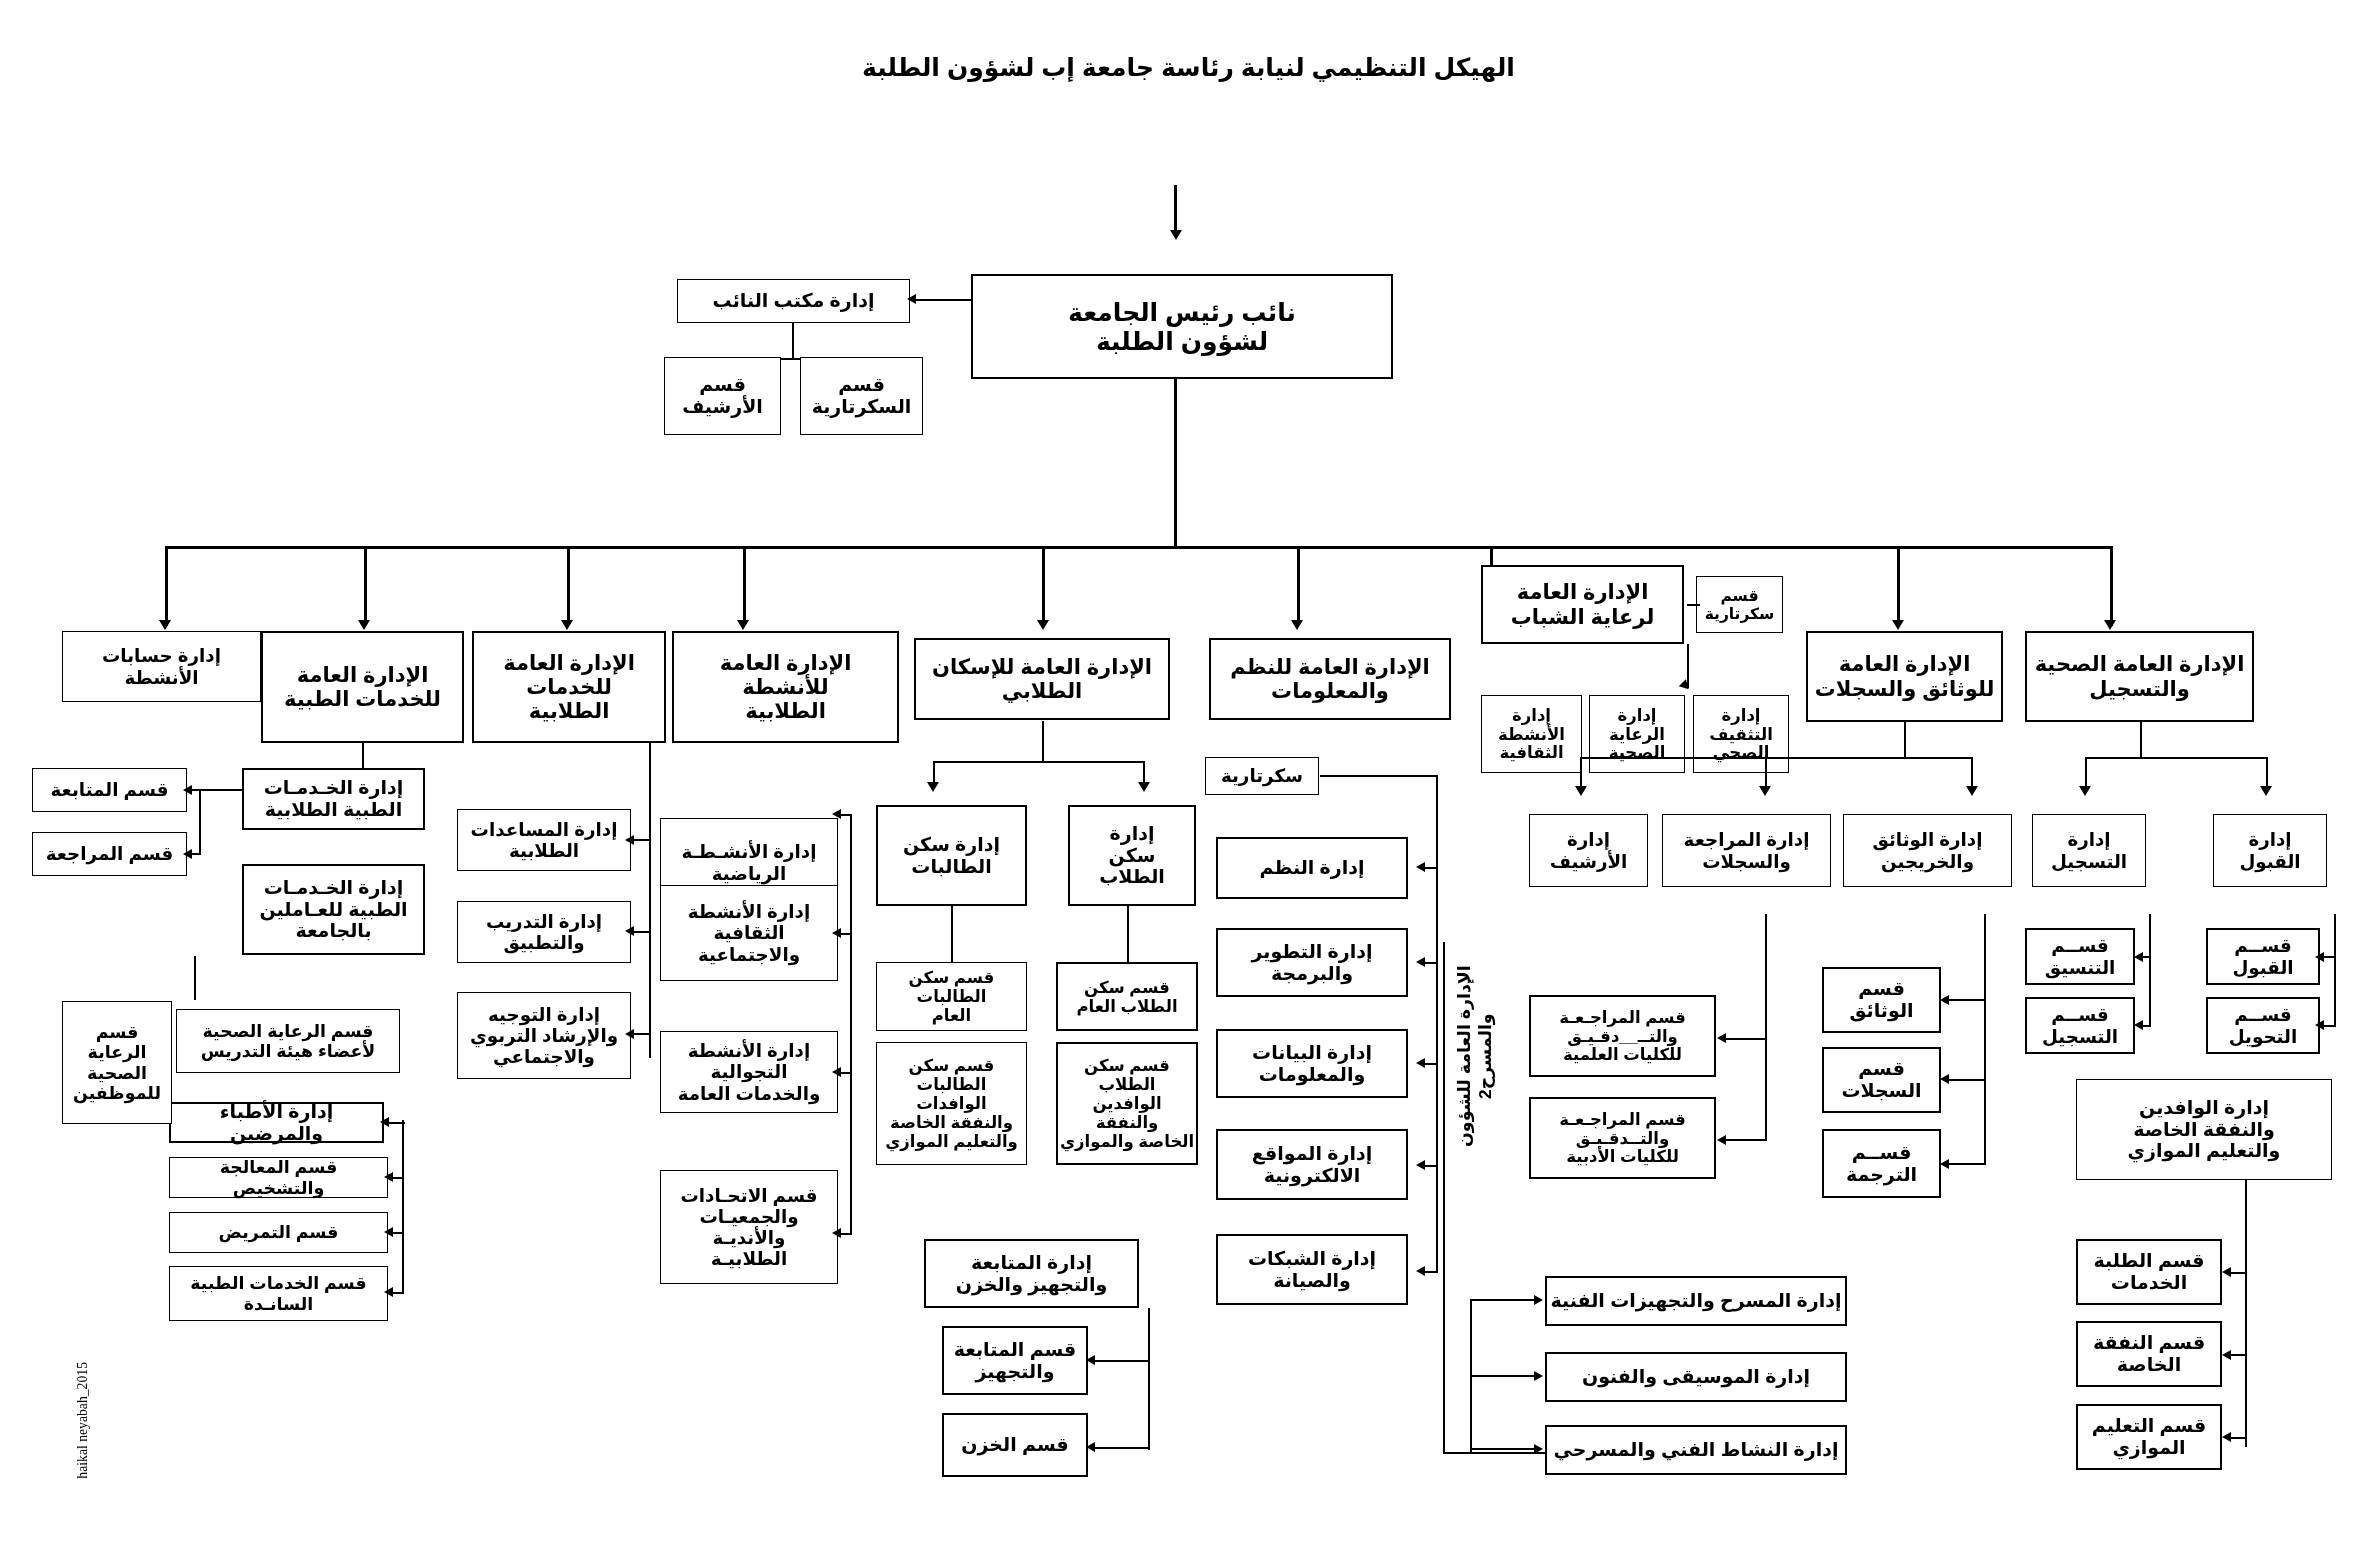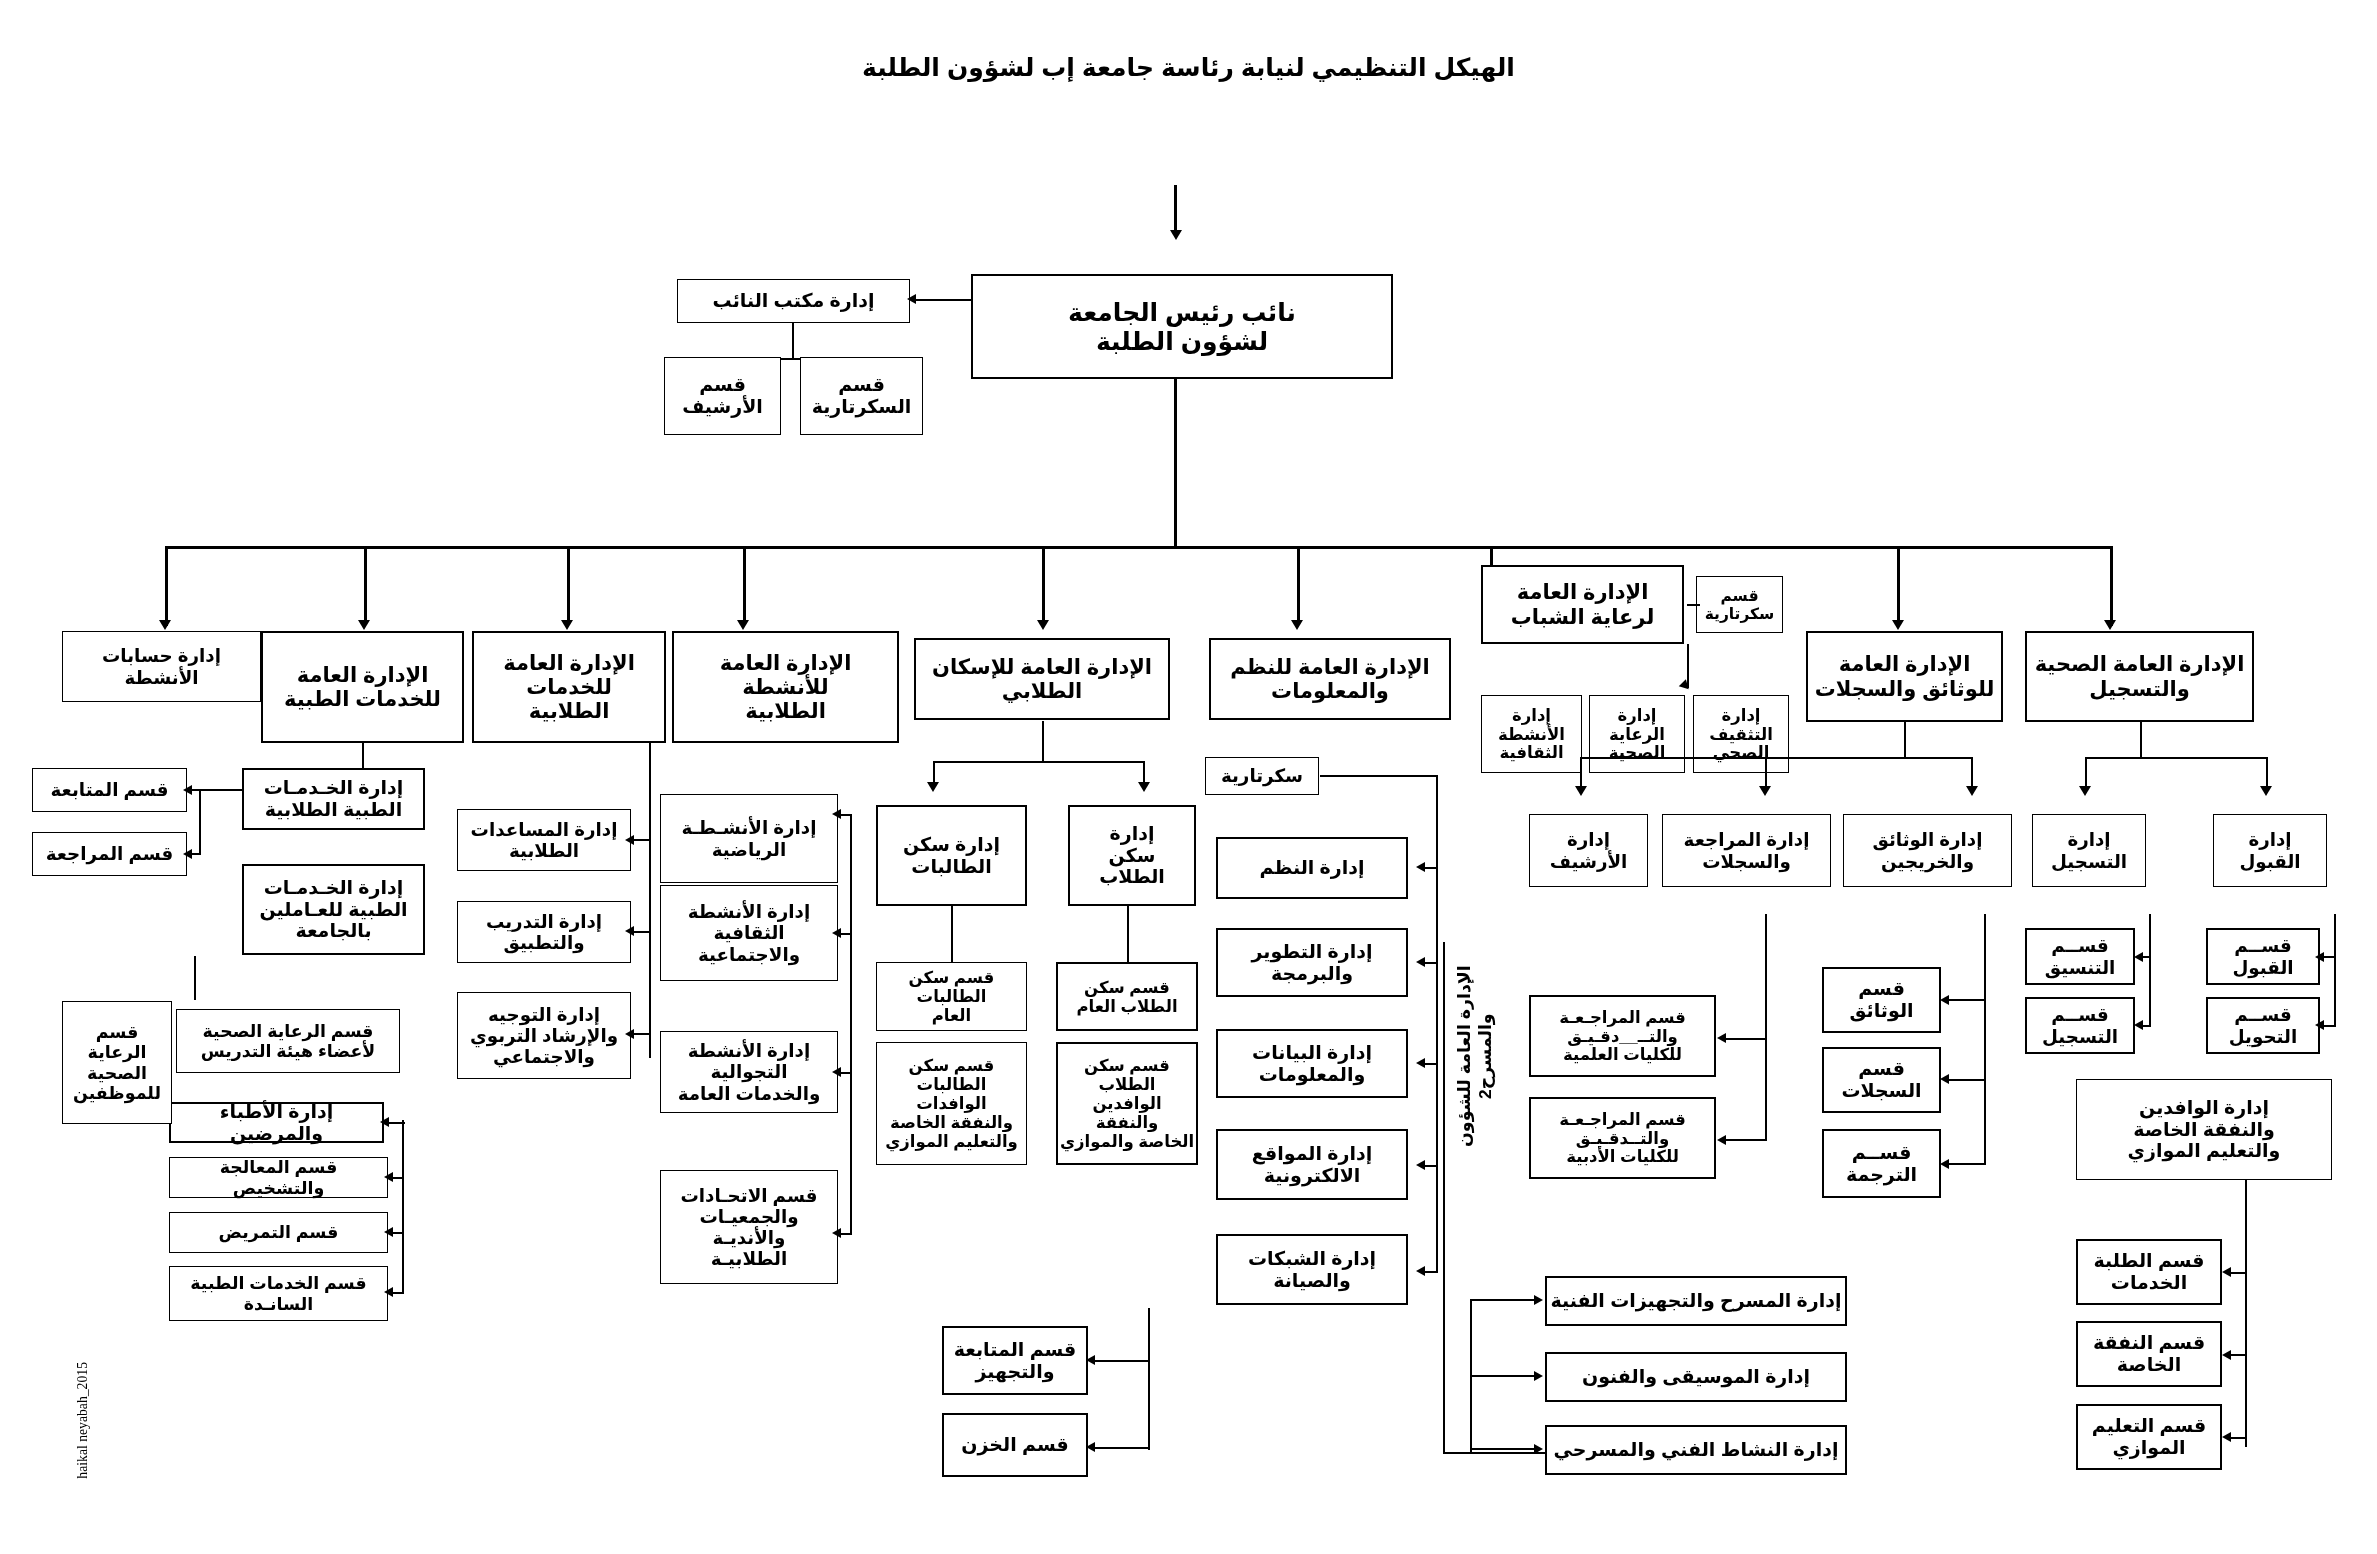--- a/index.html
+++ b/index.html
@@ -217,21 +217,21 @@
 والاجتماعي</div>
 
   <div class="ln" style="left:649px; top:743px; width:1.8px; height:315px;"></div>
   <div class="ln" style="left:633px; top:839px; width:18.3px; height:1.8px;"></div>
   <div class="arrow-left" style="left:625px; top:835px;"></div>
   <div class="ln" style="left:633px; top:931px; width:18.3px; height:1.8px;"></div>
   <div class="arrow-left" style="left:625px; top:926px;"></div>
   <div class="ln" style="left:633px; top:1033px; width:18.3px; height:1.8px;"></div>
   <div class="arrow-left" style="left:625px; top:1029px;"></div>
 
-  <div class="box" style="left:660px; top:794px; width:178px; height:89px; font-size:18.3px;">إدارة الأنشـطـة
+  <div class="box" style="left:660px; top:818px; width:178px; height:89px; font-size:18.3px;">إدارة الأنشـطـة
 الرياضية</div>
   <div class="box" style="left:660px; top:885px; width:178px; height:96px; font-size:18.3px;">إدارة الأنشطة
 الثقافية
 والاجتماعية</div>
   <div class="box" style="left:660px; top:1031px; width:178px; height:82px; font-size:18.3px;">إدارة الأنشطة
 التجوالية
 والخدمات العامة</div>
   <div class="box" style="left:660px; top:1170px; width:178px; height:114px; font-size:18.3px;">قسم الاتحـادات
 والجمعيـات
 والأنديـة
@@ -273,20 +273,22 @@
 الطلاب العام</div>
   <div class="box thick" style="left:1056px; top:1042px; width:142px; height:123px; font-size:16.5px;">قسم سكن
 الطلاب
 الوافدين
 والنفقة
 الخاصة والموازي</div>
 
   <div class="ln" style="left:951px; top:905px; width:1.8px; height:57px;"></div>
   <div class="ln" style="left:1127px; top:905px; width:1.8px; height:57px;"></div>
 
+  <div class="box thick" style="left:924px; top:1239px; width:215px; height:69px; font-size:19px;">إدارة المتابعة
+والتجهيز والخزن</div>
   <div class="box thick" style="left:942px; top:1326px; width:146px; height:69px; font-size:19px;">قسم المتابعة
 والتجهيز</div>
   <div class="box thick" style="left:942px; top:1413px; width:146px; height:64px; font-size:19px;">قسم الخزن</div>
 
   <div class="ln" style="left:1148px; top:1308px; width:1.8px; height:142px;"></div>
   <div class="ln" style="left:1094px; top:1360px; width:55px; height:1.8px;"></div>
   <div class="arrow-left" style="left:1086px; top:1355px;"></div>
   <div class="ln" style="left:1094px; top:1447px; width:55px; height:1.8px;"></div>
   <div class="arrow-left" style="left:1086px; top:1442px;"></div>
 

